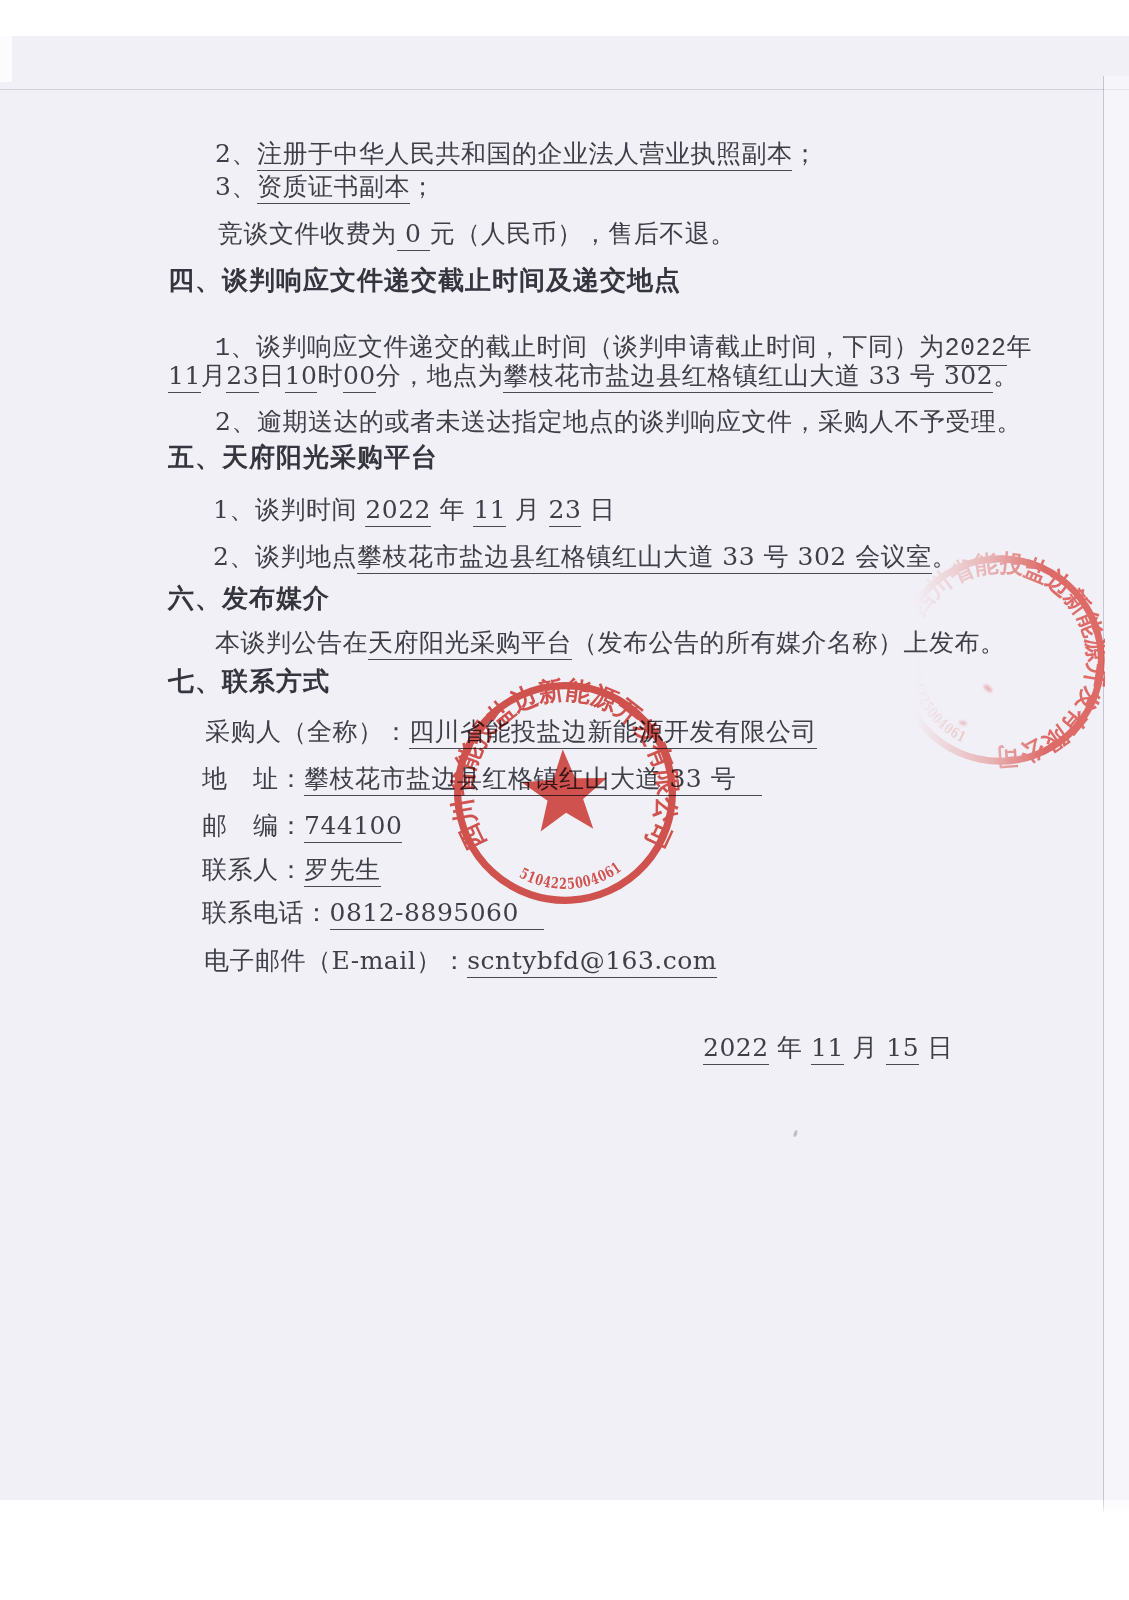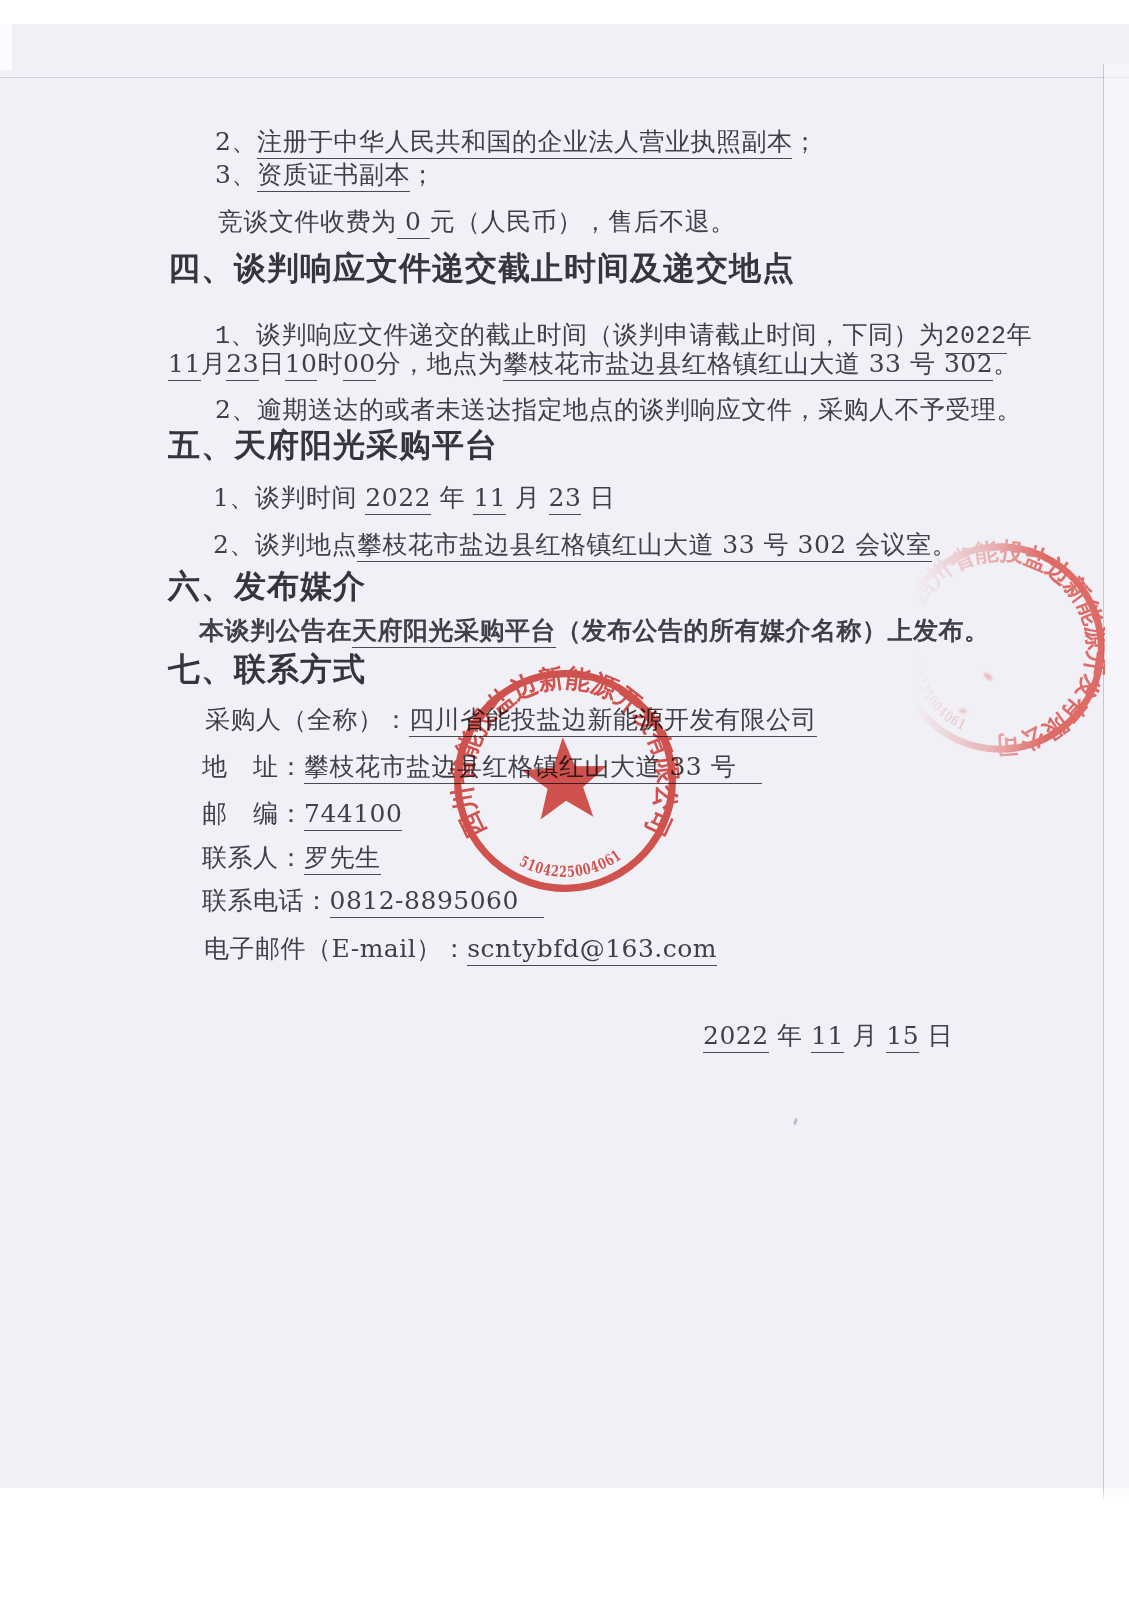--- a/index.html
+++ b/index.html
@@ -5,21 +5,21 @@
   :root{
     --seal:#d9453e;
     --ink:#3f3f4a;
     --paper:#f1f0f6;
   }
   *{margin:0;padding:0;box-sizing:border-box;}
   html,body{background:#ffffff;}
   .page{
     position:relative;
     width:1129px;height:1504px;
-    margin:0 auto;
+    margin:12px auto;
     overflow:hidden;
     background:#ffffff;
     font-family:"DejaVu Serif","Liberation Serif",serif;
   }
   .paper{
     position:absolute;left:0;top:24px;right:0;bottom:16px;
     background:var(--paper);
   }
   .band-left{
     position:absolute;left:0;top:0;width:12px;height:70px;
@@ -45,21 +45,21 @@
   .line{
     position:absolute;
     white-space:pre;
     font-size:25px;
     line-height:34px;
     letter-spacing:.5px;
     color:var(--ink);
   }
   .line.bold{
     font-weight:700;
-    font-size:32px;
+    font-size:26px;
     letter-spacing:1px;
     color:#35353f;
   }
   .line .u{
     border-bottom:1.5px solid #4a4a55;
     padding-bottom:2px;
   }
   
   .seal-wrap{
     position:absolute;left:440px;top:656px;width:250px;height:250px;
@@ -110,21 +110,21 @@
       <div class="line" style="left: 215px; top: 158px; text-align: right;"><span>3、</span><span class="u">资质证书副本</span><span>；</span></div>
       <div class="line" style="left: 218px; top: 205px;"><span>竞谈文件收费为</span><span class="u"> 0 </span><span>元（人民币），售后不退。</span></div>
       <div class="line bold" style="left: 168px; top: 251px;"><span>四、谈判响应文件递交截止时间及递交地点</span></div>
       <div class="line" style="left: 215px; top: 320px; font-family: Liberation Mono, monospace;"><span>1、谈判响应文件递交的截止时间（谈判申请截止时间，下同）为</span><span class="u">2022</span><span>年</span></div>
       <div class="line" style="left: 168px; top: 347px;"><span class="u">11</span><span>月</span><span class="u">23</span><span>日</span><span class="u">10</span><span>时</span><span class="u">00</span><span>分，地点为</span><span class="u">攀枝花市盐边县红格镇红山大道 33 号 302</span><span>。</span></div>
       <div class="line" style="left: 215px; top: 393px;"><span>2、逾期送达的或者未送达指定地点的谈判响应文件，采购人不予受理。</span></div>
       <div class="line bold" style="left: 168px; top: 428px;"><span>五、天府阳光采购平台</span></div>
       <div class="line" style="left: 213px; top: 481px;"><span>1、谈判时间 </span><span class="u">2022</span><span> 年 </span><span class="u">11</span><span> 月 </span><span class="u">23</span><span> 日</span></div>
       <div class="line" style="left: 213px; top: 528px;"><span>2、谈判地点</span><span class="u">攀枝花市盐边县红格镇红山大道 33 号 302 会议室</span><span>。</span></div>
       <div class="line bold" style="left: 168px; top: 569px; text-align: right;"><span>六、发布媒介</span></div>
-      <div class="line" style="left: 199px; top: 614px; font-weight: bold;"><span>本谈判公告在</span><span class="u">天府阳光采购平台</span><span>（发布公告的所有媒介名称）上发布。</span></div>
+      <div class="line" style="left: 215px; top: 614px;"><span>本谈判公告在</span><span class="u">天府阳光采购平台</span><span>（发布公告的所有媒介名称）上发布。</span></div>
       <div class="line bold" style="left: 168px; top: 652px;"><span>七、联系方式</span></div>
       <div class="line" style="left: 205px; top: 703px;"><span>采购人（全称）：</span><span class="u">四川省能投盐边新能源开发有限公司</span></div>
       <div class="line" style="left: 202px; top: 750px;"><span>地　址：</span><span class="u">攀枝花市盐边县红格镇红山大道 33 号&nbsp;&nbsp;&nbsp;</span></div>
       <div class="line" style="left: 202px; top: 797px;"><span>邮　编：</span><span class="u">744100</span></div>
       <div class="line" style="left: 202px; top: 841px;"><span>联系人：</span><span class="u">罗先生</span></div>
       <div class="line" style="left: 202px; top: 884px;"><span>联系电话：</span><span class="u">0812-8895060&nbsp;&nbsp;&nbsp;</span></div>
       <div class="line" style="left: 204px; top: 932px;"><span>电子邮件（E-mail）：</span><span class="u">scntybfd@163.com</span></div>
       <div class="line" style="left: 703px; top: 1019px;"><span class="u">2022</span><span> 年 </span><span class="u">11</span><span> 月 </span><span class="u">15</span><span> 日</span></div>
     </div>
 

